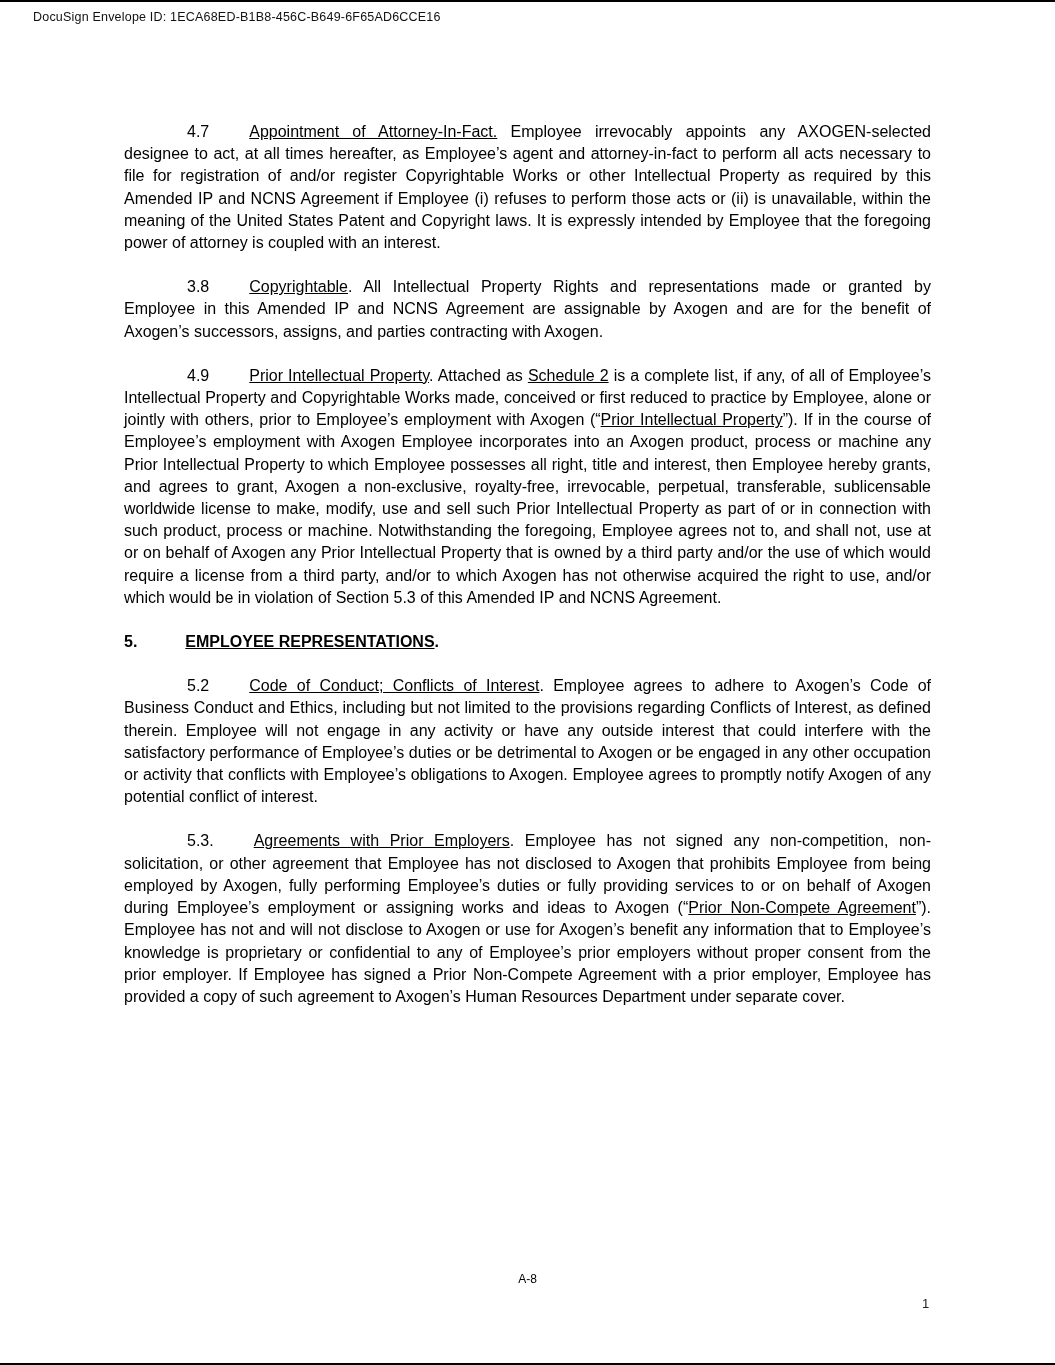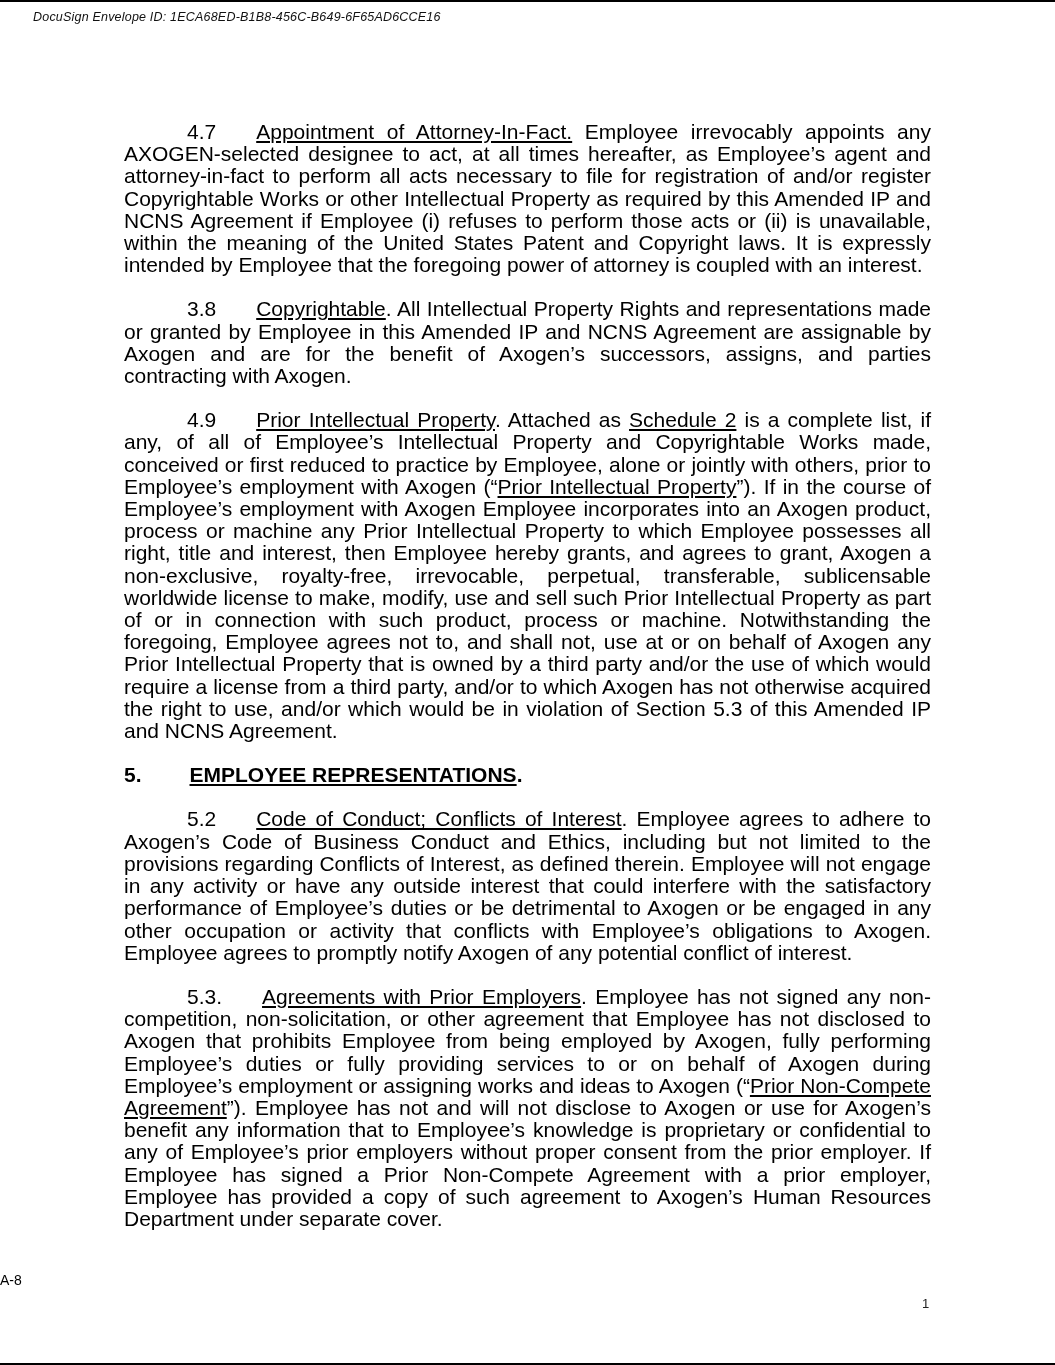--- a/index.html
+++ b/index.html
@@ -15,49 +15,48 @@
   .edge-top { top: 0; height: 2px; }
   .edge-bottom { bottom: 0; height: 2px; }
 
   .envelope {
     position: absolute;
     top: 10px;
     left: 33px;
     font-size: 12.5px;
     letter-spacing: 0.2px;
     color: #111111;
-    font-style: italic;
   }
 
   .doc {
     position: absolute;
     top: 121px;
     left: 124px;
     width: 807px;
-    font-size: 21px;
+    font-size: 16px;
     line-height: 22.2px;
     text-align: justify;
   }
   p.para { margin-top: 22px; }
   p.para:first-child { margin-top: 0; }
   .body-para { text-indent: 63px; }
   .section-heading { text-indent: 0; font-weight: bold; }
   .tab { display: inline-block; }
   .body-para .tab { width: 40px; }
   .section-heading .tab { width: 48px; }
   .u { text-decoration: underline; }
   .b { font-weight: bold; }
 
   .footer-label {
     position: absolute;
     top: 1272px;
     left: 0;
     width: 100%;
-    text-align: left;
-    font-size: 14px;
+    text-align: center;
+    font-size: 12px;
   }
   .page-num {
     position: absolute;
     top: 1296px;
     left: 922px;
     font-size: 13px;
     color: #222222;
   }
 </style>
 </head>

